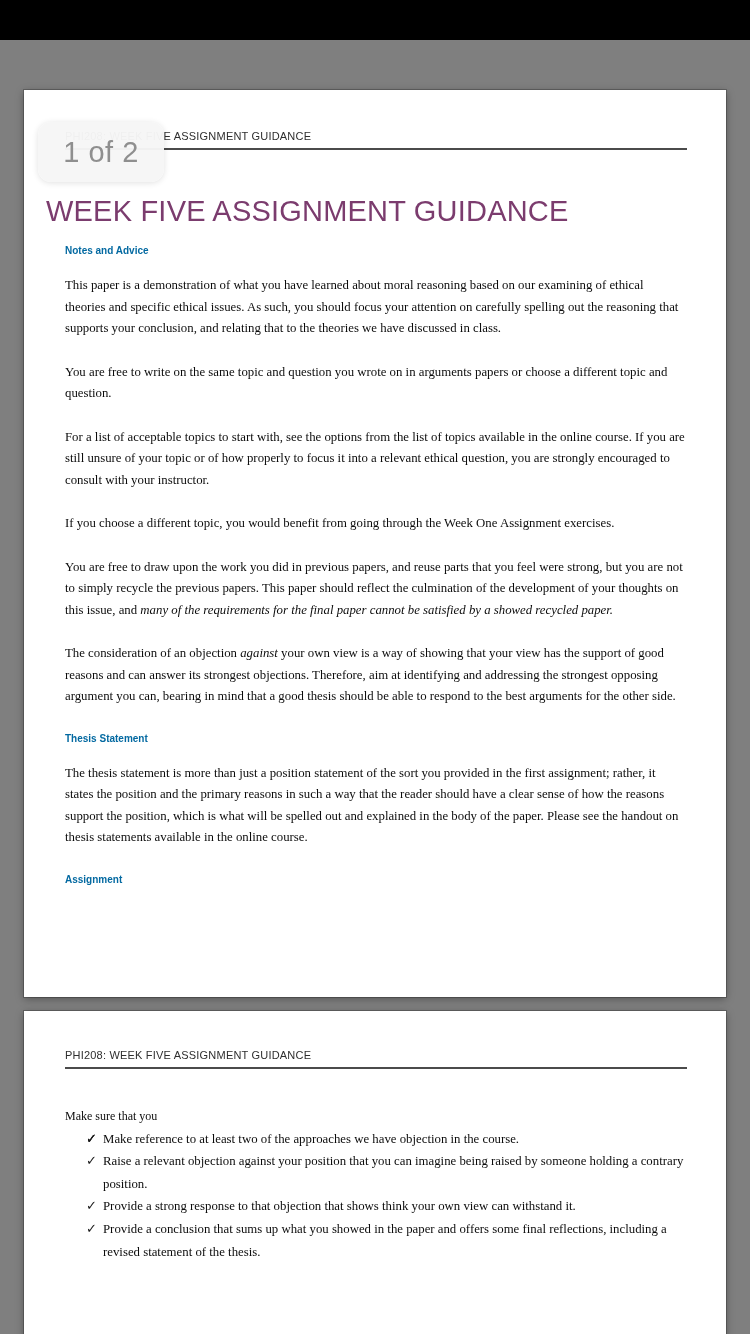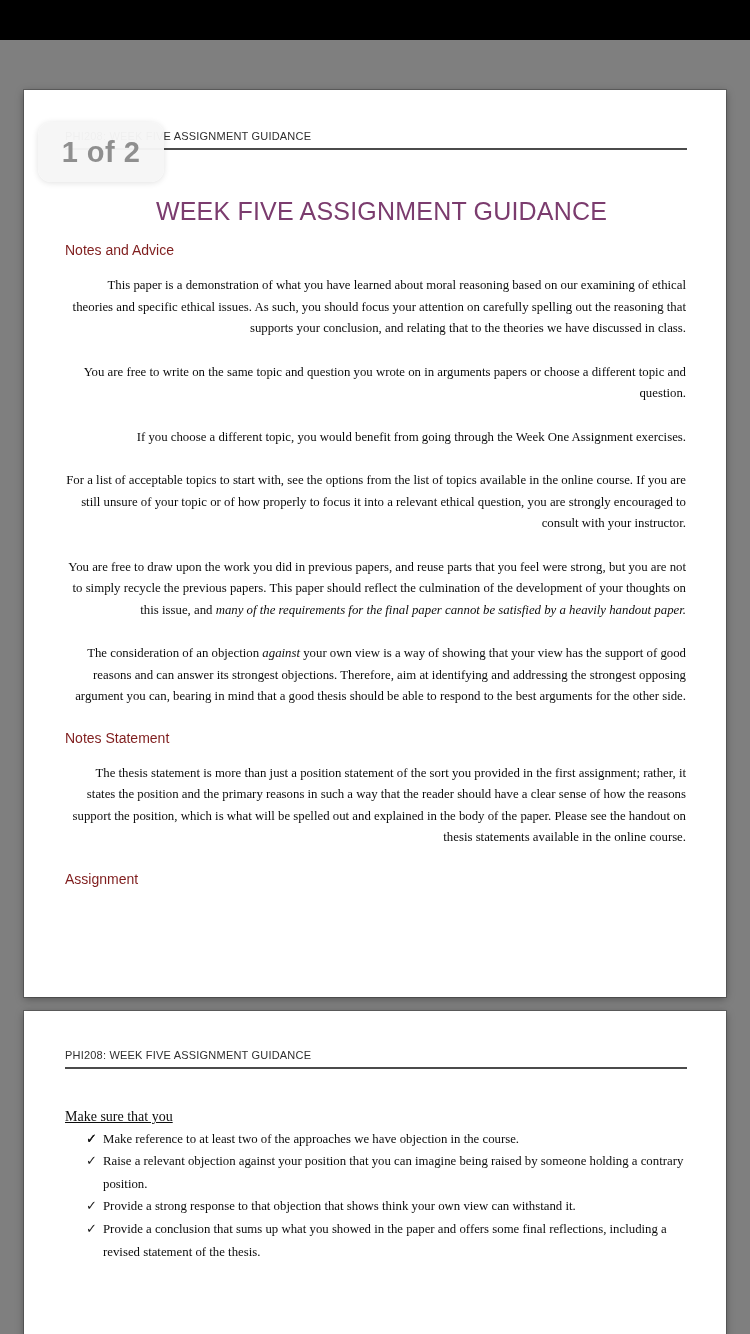--- a/index.html
+++ b/index.html
@@ -42,64 +42,62 @@
     color: #2e2e2e;
     padding-bottom: 5px;
     border-bottom: 2px solid #4b4b4b;
     white-space: nowrap;
     overflow: hidden;
   }
   .page-2 .running-header { top: 38px; }
 
   .doc-title {
     position: absolute;
-    top: 107px; left: 43px; right: 30px;
-    font-size: 25px;
+    top: 107px; left: 22px; right: 30px;
+    font-size: 29px;
     line-height: 29px;
     letter-spacing: 0.2px;
     white-space: nowrap;
-    text-align: center;
   }
 
   .flow {
     position: absolute;
     top: 152px; left: 41px; right: 40px;
   }
   .flow2 {
     position: absolute;
     top: 95px; left: 41px; right: 41px;
   }
 
   h3.sec {
     margin: 0 0 11px 0;
-    font-size: 14px;
+    font-size: 10px;
     line-height: 17px;
-    font-weight: normal;
-    color: #7f1d1d;
+    font-weight: bold;
+    color: #0369a1;
     font-family: "Liberation Sans", sans-serif;
   }
   h3.sec.mid { margin: 10px 0 9px 0; }
 
   .para, .intro, .citem-text, .check {
     font-family: "Liberation Serif", serif;
     color: #0c0c0c;
   }
   .para {
     margin: 16px 0 22px 0;
     font-size: 12.8px;
     line-height: 21.5px;
-    text-align: right;
+    text-align: left;
   }
   .para i { font-style: italic; }
 
   .intro {
     margin: 0;
-    font-size: 14px;
+    font-size: 12px;
     line-height: 21.6px;
-    text-decoration: underline;
   }
   .citem {
     position: relative;
     padding-left: 38px;
     font-size: 12.8px;
     line-height: 21.6px;
   }
   .check {
     position: absolute;
     left: 21px;
@@ -112,21 +110,21 @@
     position: absolute;
     left: 38px; top: 122px;
     width: 126px; height: 60px;
     background: rgba(246,246,246,0.97);
     border-radius: 13px;
     box-shadow: 0 1px 6px rgba(0,0,0,0.12);
     display: flex;
     align-items: center;
     justify-content: center;
     font-size: 29px;
-    font-weight: bold;
+    font-weight: normal;
     color: #8f8f8f;
     letter-spacing: 0.5px;
   }
 </style>
 </head>
 <body>
 
 <div class="status-bar"></div>
 
 <div class="viewer-canvas">
@@ -134,28 +132,28 @@
   <div class="doc-page page-1">
     <div class="running-header">PHI208: WEEK FIVE ASSIGNMENT GUIDANCE</div>
 
     <div class="doc-title" style="color: rgb(123, 60, 110);">WEEK FIVE ASSIGNMENT GUIDANCE</div>
 
     <div class="flow">
       <h3 class="sec">Notes and Advice</h3>
 
       <p class="para">This paper is a demonstration of what you have learned about moral reasoning based on our examining of ethical theories and specific ethical issues. As such, you should focus your attention on carefully spelling out the reasoning that supports your conclusion, and relating that to the theories we have discussed in class.</p>
       <p class="para">You are free to write on the same topic and question you wrote on in arguments papers or choose a different topic and question.</p>
+      <p class="para">For a list of acceptable topics to start with, see the options from the list of topics available in the online course. If you are still unsure of your topic or of how properly to focus it into a relevant ethical question, you are strongly encouraged to consult with your instructor.</p>
       <p class="para">If you choose a different topic, you would benefit from going through the Week One Assignment exercises.</p>
-      <p class="para">For a list of acceptable topics to start with, see the options from the list of topics available in the online course. If you are still unsure of your topic or of how properly to focus it into a relevant ethical question, you are strongly encouraged to consult with your instructor.</p>
 
-      <p class="para"><span>You are free to draw upon the work you did in previous papers, and reuse parts that you feel were strong, but you are not to simply recycle the previous papers. This paper should reflect the culmination of the development of your thoughts on this issue, and </span><i>many of the requirements for the final paper cannot be satisfied by a heavily handout paper.</i></p>
+      <p class="para"><span>You are free to draw upon the work you did in previous papers, and reuse parts that you feel were strong, but you are not to simply recycle the previous papers. This paper should reflect the culmination of the development of your thoughts on this issue, and </span><i>many of the requirements for the final paper cannot be satisfied by a showed recycled paper.</i></p>
 
       <p class="para"><span>The consideration of an objection </span><i>against</i><span> your own view is a way of showing that your view has the support of good reasons and can answer its strongest objections. Therefore, aim at identifying and addressing the strongest opposing argument you can, bearing in mind that a good thesis should be able to respond to the best arguments for the other side.</span></p>
 
-      <h3 class="sec mid">Notes Statement</h3>
+      <h3 class="sec mid">Thesis Statement</h3>
       <p class="para">The thesis statement is more than just a position statement of the sort you provided in the first assignment; rather, it states the position and the primary reasons in such a way that the reader should have a clear sense of how the reasons support the position, which is what will be spelled out and explained in the body of the paper. Please see the handout on thesis statements available in the online course.</p>
 
       <h3 class="sec mid">Assignment</h3>
     </div>
   </div>
 
   <div class="doc-page page-2">
     <div class="running-header">PHI208: WEEK FIVE ASSIGNMENT GUIDANCE</div>
 
     <div class="flow2">

